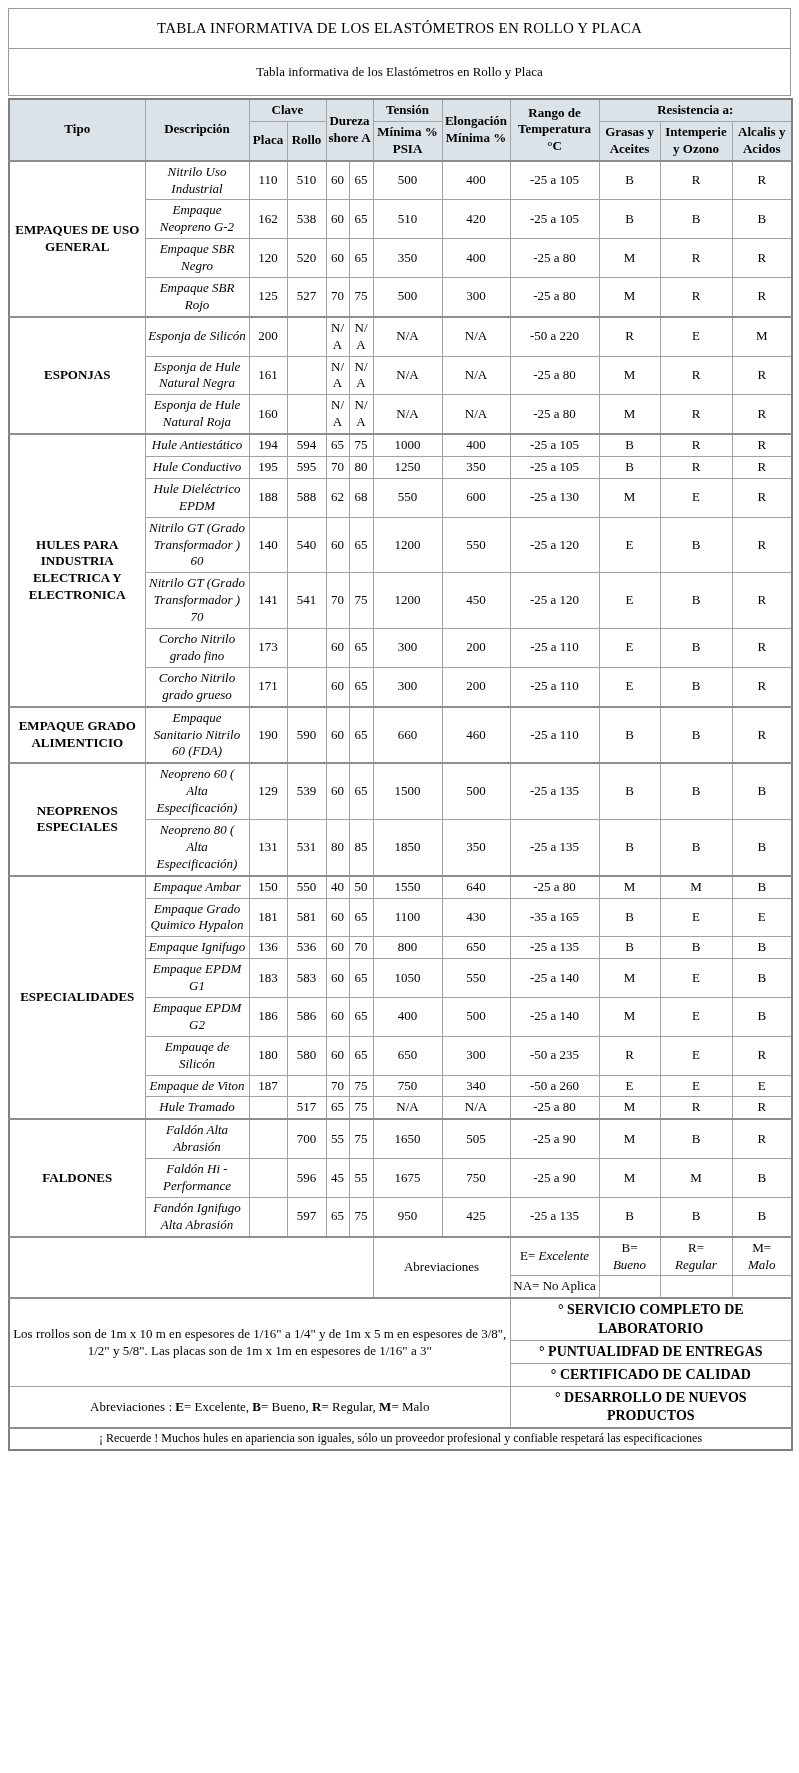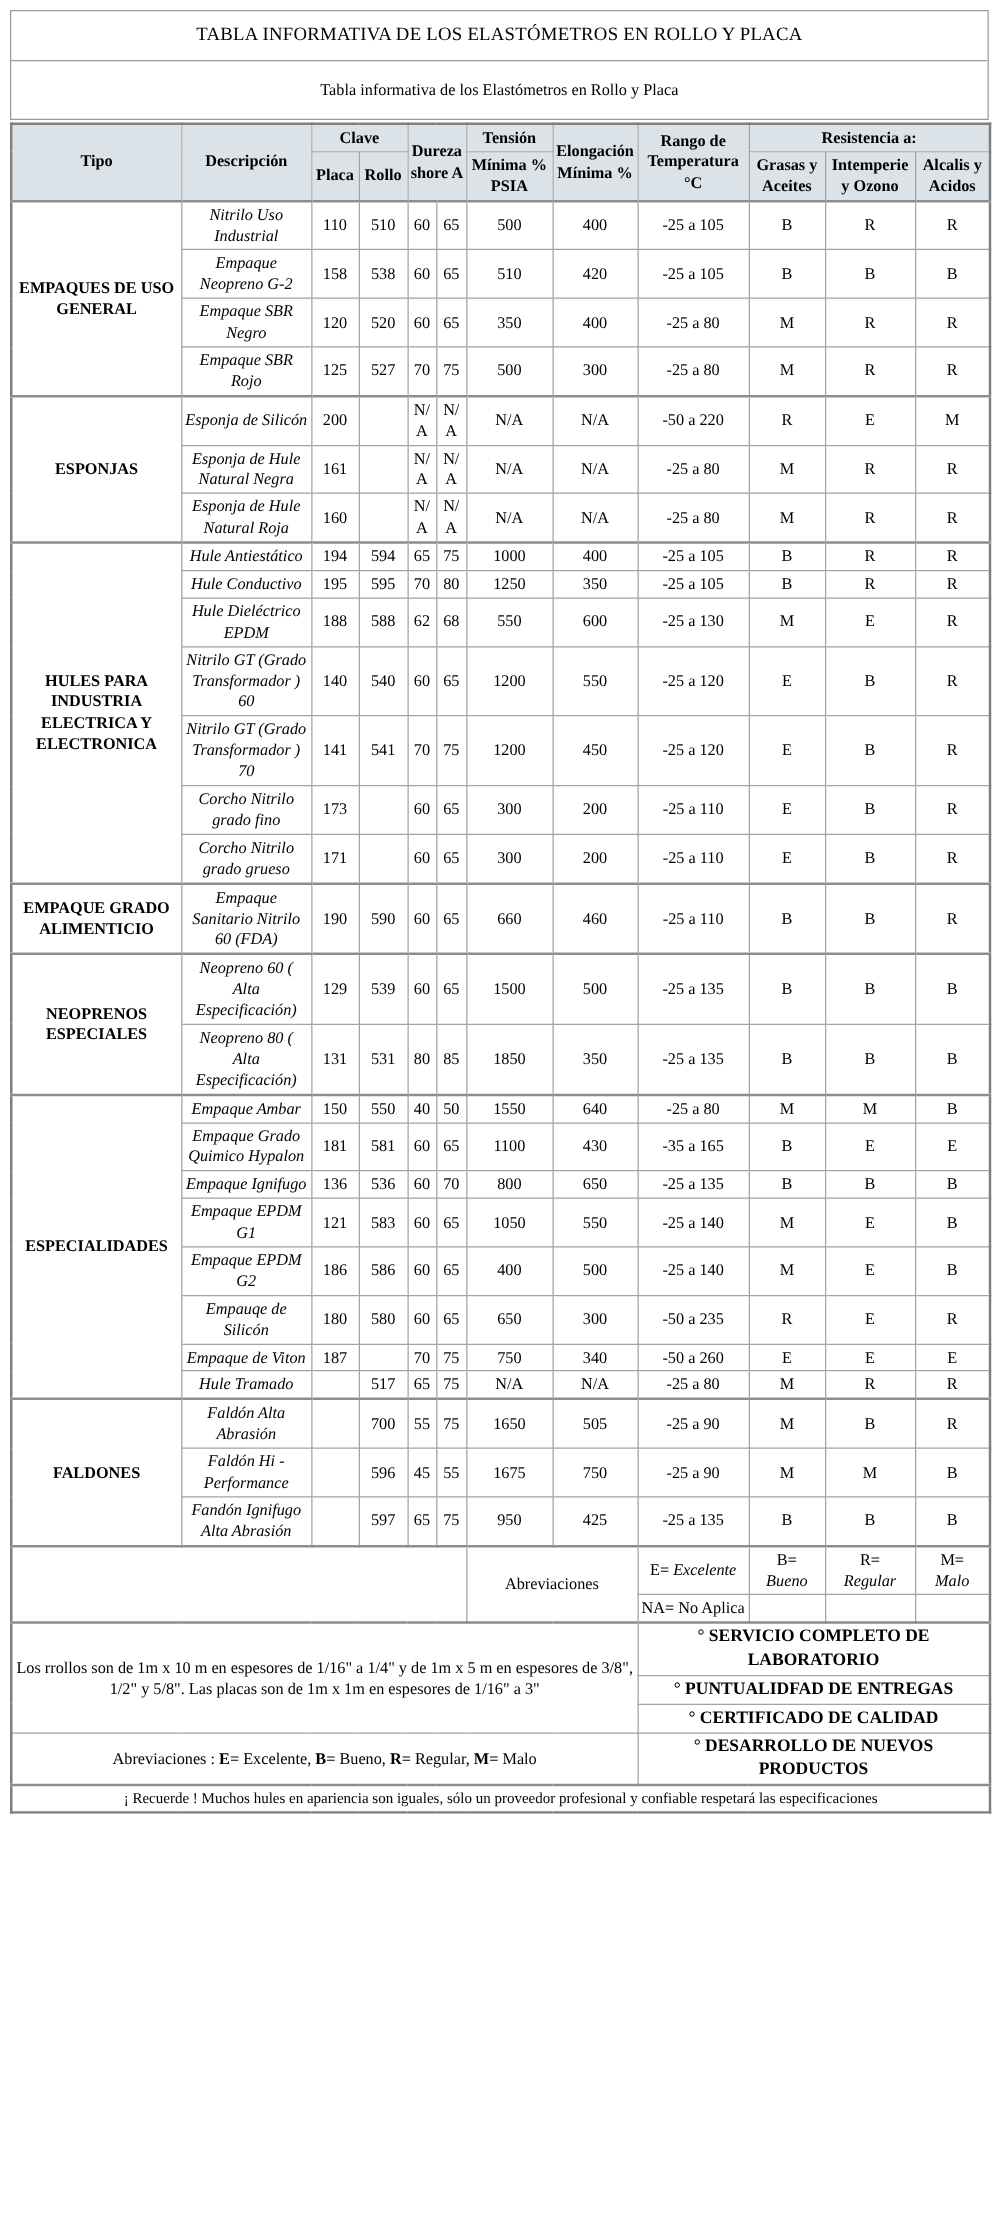--- a/index.html
+++ b/index.html
@@ -92,21 +92,21 @@
           <td class="num">65</td>
           <td class="num">500</td>
           <td class="num">400</td>
           <td class="num">-25 a 105</td>
           <td class="num">B</td>
           <td class="num">R</td>
           <td class="num">R</td>
         </tr>
         <tr>
           <td class="desc">Empaque Neopreno G-2</td>
-          <td class="num">158</td>
+          <td class="num">162</td>
           <td class="num">538</td>
           <td class="num">60</td>
           <td class="num">65</td>
           <td class="num">510</td>
           <td class="num">420</td>
           <td class="num">-25 a 105</td>
           <td class="num">B</td>
           <td class="num">B</td>
           <td class="num">B</td>
         </tr>
@@ -344,21 +344,21 @@
           <td class="num">70</td>
           <td class="num">800</td>
           <td class="num">650</td>
           <td class="num">-25 a 135</td>
           <td class="num">B</td>
           <td class="num">B</td>
           <td class="num">B</td>
         </tr>
         <tr>
           <td class="desc">Empaque EPDM G1</td>
-          <td class="num">121</td>
+          <td class="num">183</td>
           <td class="num">583</td>
           <td class="num">60</td>
           <td class="num">65</td>
           <td class="num">1050</td>
           <td class="num">550</td>
           <td class="num">-25 a 140</td>
           <td class="num">M</td>
           <td class="num">E</td>
           <td class="num">B</td>
         </tr>

